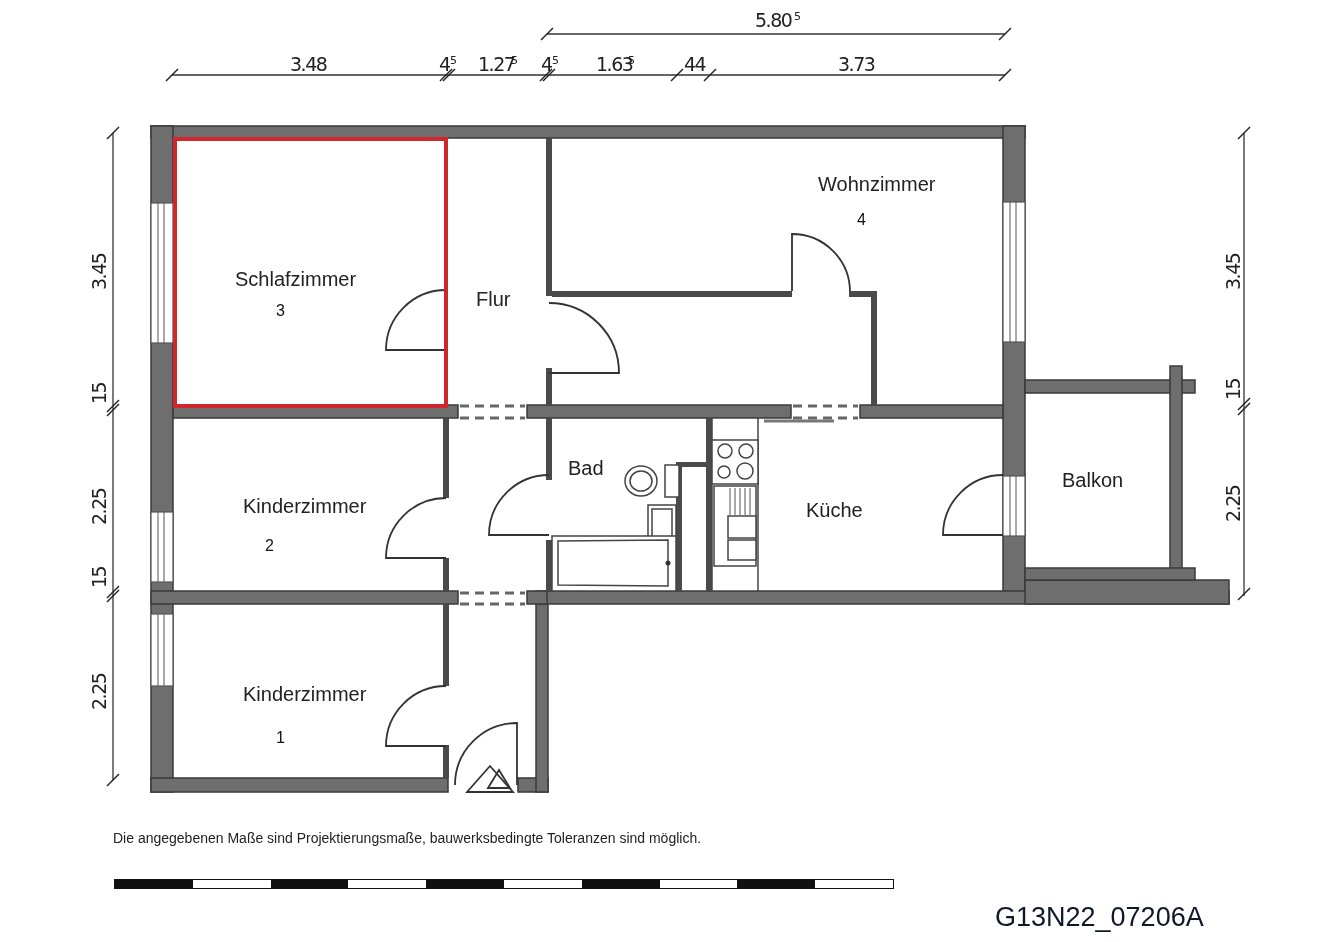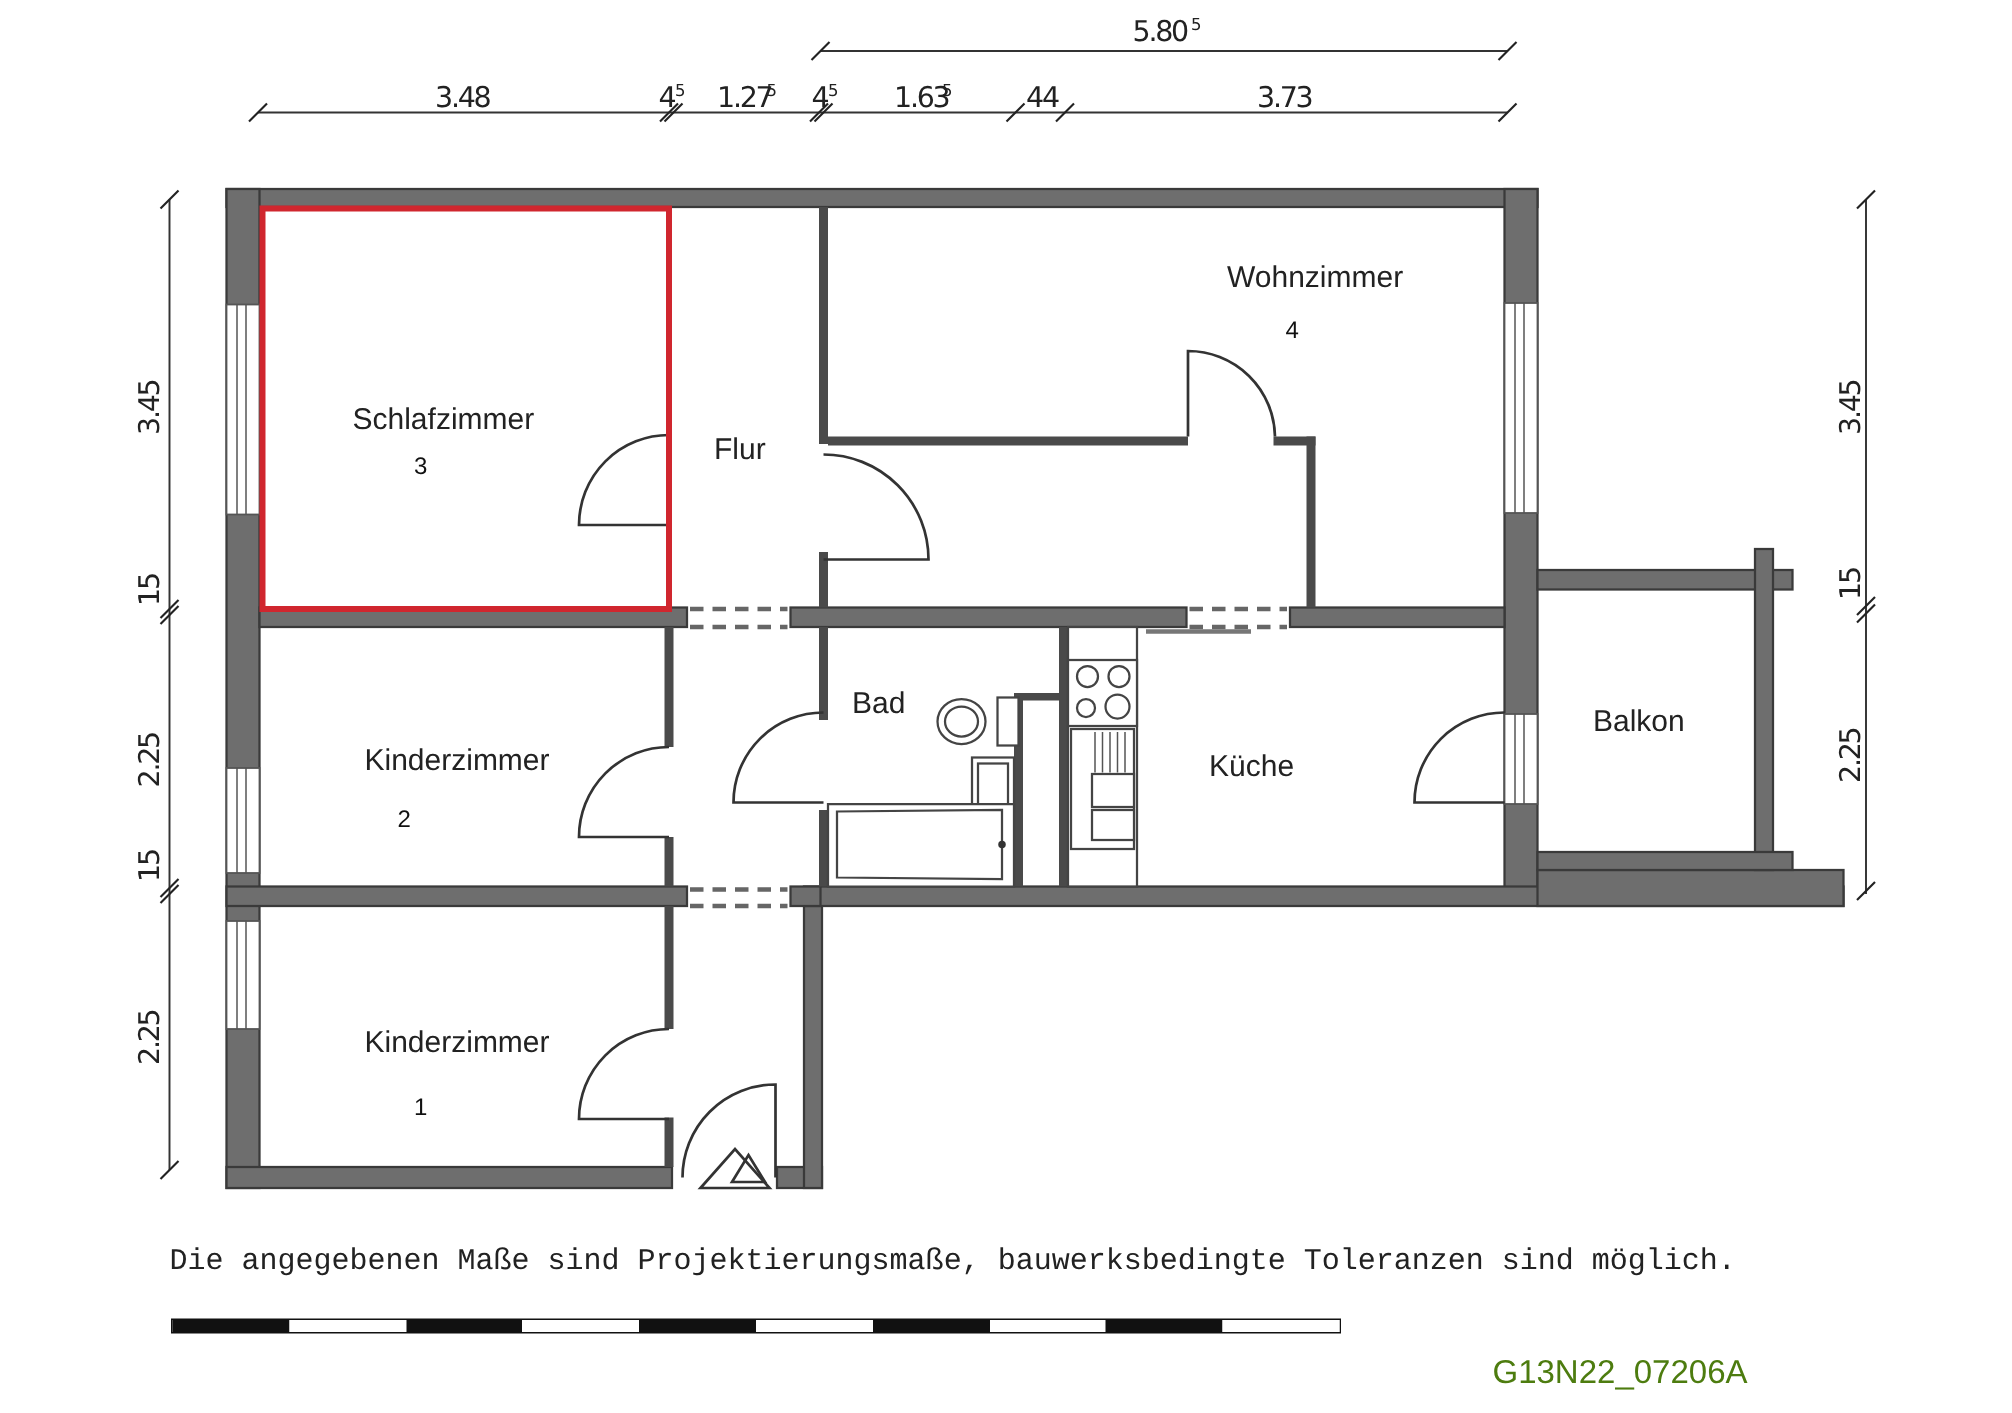--- a/index.html
+++ b/index.html
@@ -11,22 +11,22 @@
   .room { font-family: "Liberation Sans", sans-serif; font-size: 20px; fill: #222; }
   .num { font-family: "Liberation Sans", sans-serif; font-size: 16px; fill: #111; }
   .wall { fill: #6e6e6e; stroke: #3a3a3a; stroke-width: 1.5; }
   .iwall { fill: #4a4a4a; }
   .dimline { stroke: #333; stroke-width: 1.3; }
   .tick { stroke: #222; stroke-width: 1.4; }
   .door { fill: none; stroke: #333; stroke-width: 1.8; }
   .dash { stroke: #666; stroke-width: 3; stroke-dasharray: 9 6; }
   .win { fill: #fff; stroke: #555; stroke-width: 1.2; }
   .fix { fill: #fff; stroke: #444; stroke-width: 1.5; }
-  #note { position: absolute; left: 113px; top: 830px; font-size: 20px; color: #222; white-space: nowrap; font-family: Liberation Mono, monospace; }
-  #code { position: absolute; left: 995px; top: 902px; font-size: 22px; color: #4d7c0f; }
+  #note { position: absolute; left: 113px; top: 830px; font-size: 14px; color: #222; white-space: nowrap; }
+  #code { position: absolute; left: 995px; top: 902px; font-size: 27px; color: #0f172a; }
   #scalebar { position: absolute; left: 114px; top: 879px; width: 778px; height: 8px; border: 1px solid #111; display: flex; }
   #scalebar span { flex: 1; height: 100%; }
   #scalebar span:nth-child(odd) { background: #111; }
   #scalebar span:nth-child(even) { background: #fff; }
 </style>
 </head>
 <body>
 
 <svg width="1341" height="942" viewBox="0 0 1341 942">
 

